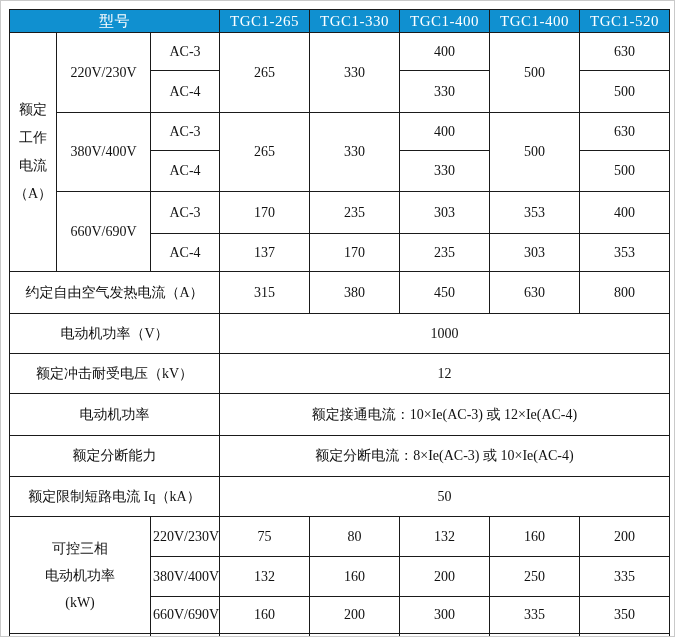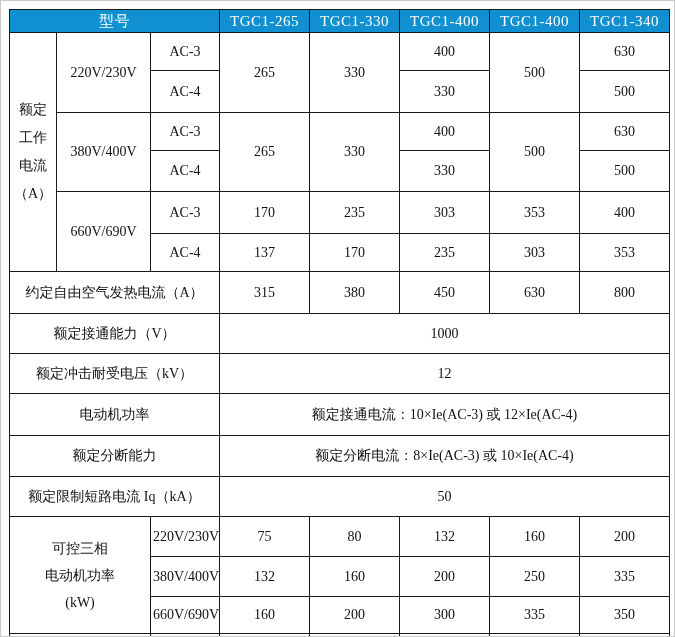--- a/index.html
+++ b/index.html
@@ -64,21 +64,21 @@
       <col style="width:90px">
       <col style="width:90px">
     </colgroup>
     <thead>
       <tr class="rh23">
         <th colspan="3">型号</th>
         <th>TGC1-265</th>
         <th>TGC1-330</th>
         <th>TGC1-400</th>
         <th>TGC1-400</th>
-        <th>TGC1-340</th>
+        <th>TGC1-520</th>
       </tr>
     </thead>
     <tbody>
 
       <tr class="rh38">
         <td rowspan="6" class="vert-label">
           <div>额定</div>
           <div>工作</div>
           <div>电流</div>
           <div>（A）</div>
@@ -133,21 +133,21 @@
       <tr class="rh42">
         <td colspan="3">约定自由空气发热电流（A）</td>
         <td>315</td>
         <td>380</td>
         <td>450</td>
         <td>630</td>
         <td>800</td>
       </tr>
 
       <tr class="rh40">
-        <td colspan="3">额定接通能力（V）</td>
+        <td colspan="3">电动机功率（V）</td>
         <td colspan="5">1000</td>
       </tr>
       <tr class="rh40">
         <td colspan="3">额定冲击耐受电压（kV）</td>
         <td colspan="5">12</td>
       </tr>
       <tr class="rh42">
         <td colspan="3">电动机功率</td>
         <td colspan="5">额定接通电流：10×Ie(AC-3) 或 12×Ie(AC-4)</td>
       </tr>

